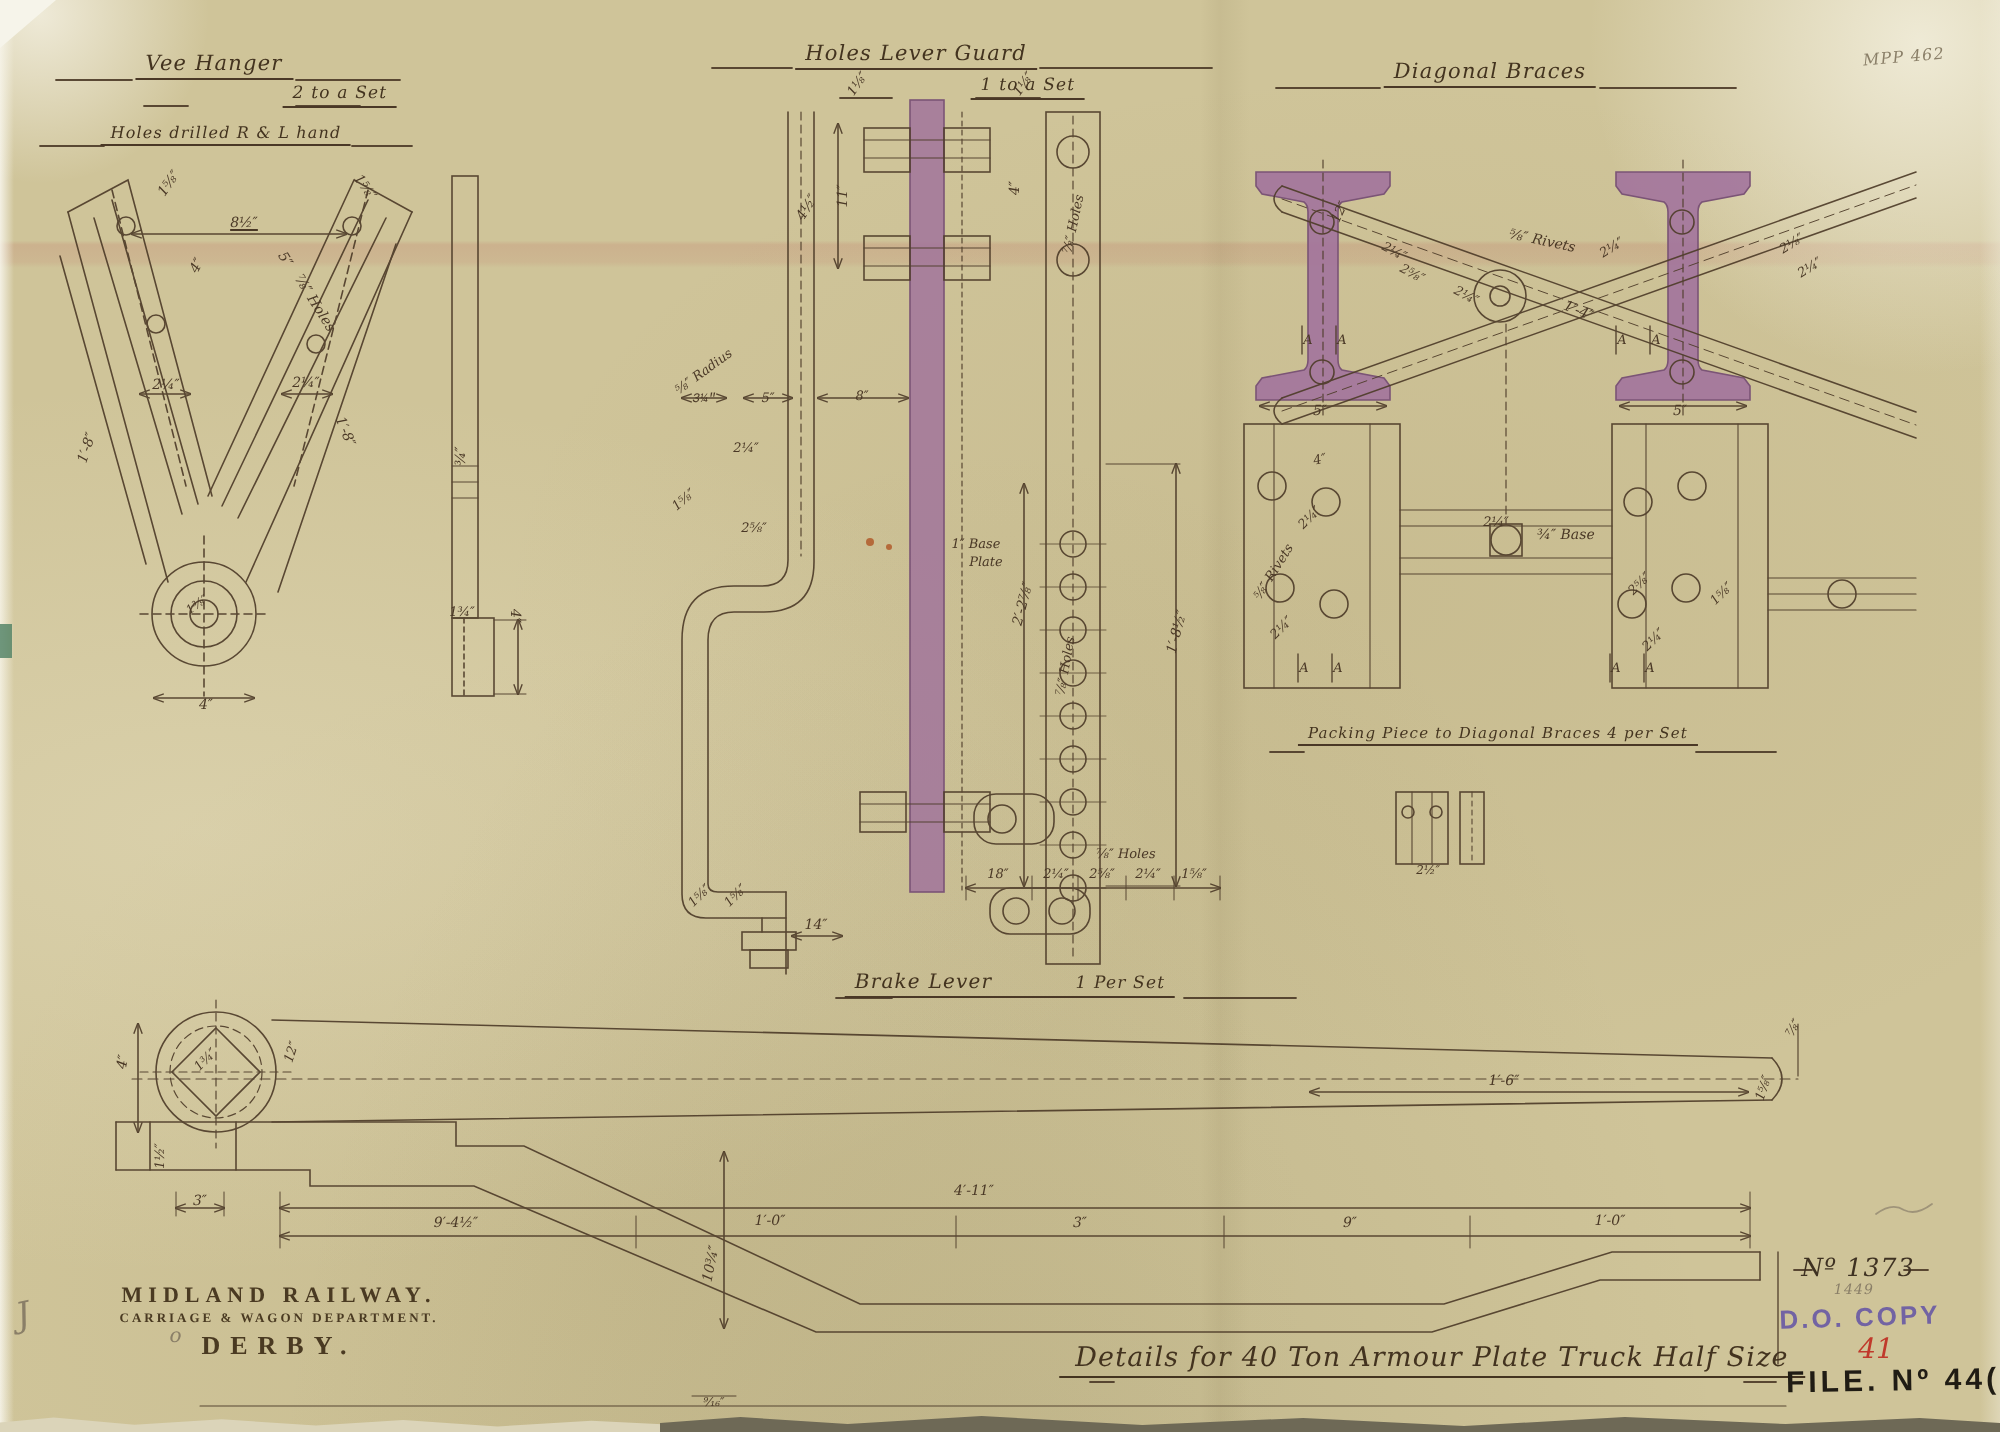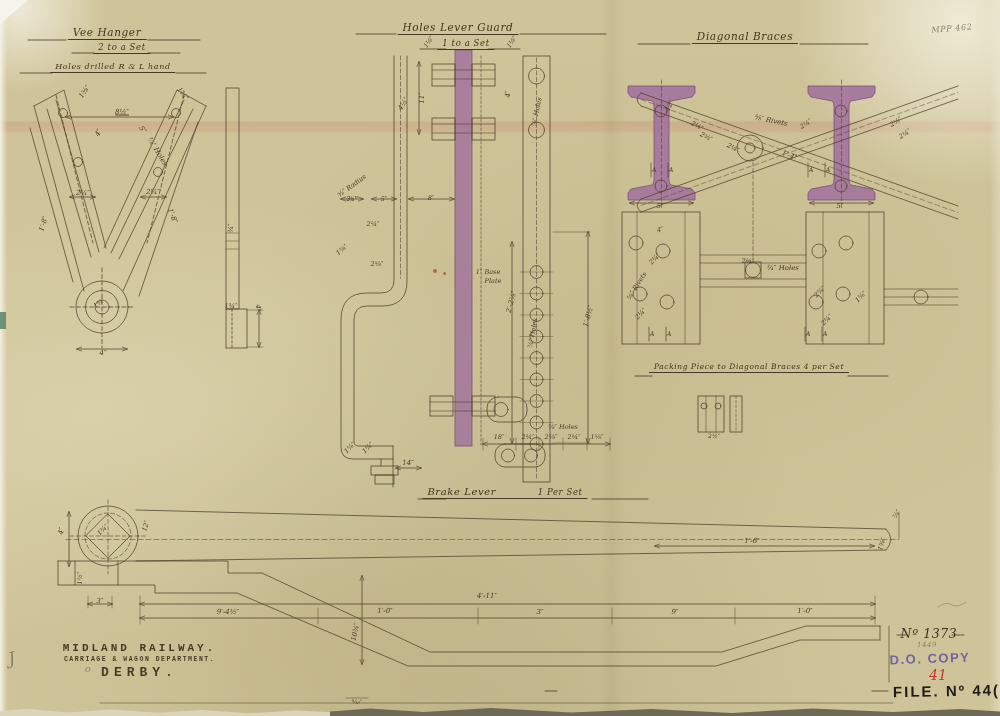--- a/index.html
+++ b/index.html
@@ -21,25 +21,25 @@
     clip-path:polygon(0 40%,8% 10%,20% 55%,33% 20%,47% 60%,60% 25%,74% 65%,88% 30%,100% 55%,100% 100%,0 100%);}
   .torn-right{position:absolute;left:330px;right:0;bottom:0;height:10px;background:#6e6956;
     clip-path:polygon(0 55%,6% 25%,14% 60%,24% 20%,36% 65%,48% 30%,60% 70%,72% 25%,84% 60%,94% 30%,100% 55%,100% 100%,0 100%);}
   .green-tab{position:absolute;left:0;top:312px;width:6px;height:17px;background:#4e7f63;opacity:.8;}
   .rust{position:absolute;border-radius:50%;background:#b05a2a;opacity:.85;}
   svg.linework{position:absolute;left:0;top:0;}
   .label{position:absolute;color:#43331f;white-space:nowrap;transform:translateX(-50%);}
   .script{font-style:italic;letter-spacing:.6px;}
   .rule{border-bottom:1px solid #4a3826;padding:0 5px 1px;}
   .h-lg{font-size:10.5px;}
-  .h-md{font-size:8.5px;}
+  .h-md{font-size:8.5px;margin-left:48px;}
   .h-sm{font-size:8px;}
   .dim{position:absolute;font-family:"DejaVu Serif",serif;font-style:italic;color:#4a3826;
     white-space:nowrap;line-height:1;}
-  .stencil{font-family:Liberation Mono, monospace;font-weight:bold;color:#4a3a22;padding-left:43px;}
+  .stencil{font-family:Liberation Serif, serif;font-weight:bold;color:#4a3a22;padding-left:43px;}
   .main-title{font-size:13.5px;border-bottom:1.2px solid #43331f;padding:0 8px 1px;}
   .pencil{color:#8a7f68;}
   .stamp-purple{font-family:"Liberation Sans",sans-serif;font-weight:bold;color:#6656a5;
     letter-spacing:1.5px;font-size:13px;opacity:.88;transform:translateX(-50%) rotate(-2deg);}
   .stamp-black{font-family:"Liberation Sans",sans-serif;font-weight:bold;color:#201c14;
     letter-spacing:2px;font-size:15px;transform:rotate(-1deg);}
   .red-note{color:#c0392b;font-style:italic;font-size:14px;}
 </style>
 </head>
 <body>
@@ -242,20 +242,21 @@
   <div class="label script h-lg rule" style="left:745px;top:30px">Diagonal Braces</div>
 
   <div class="label script rule" style="left:749px;top:362px;font-size:7.5px">Packing Piece to Diagonal Braces    4 per Set</div>
 
   <div class="label script rule" style="left:505px;top:486px;font-size:10px">
     <span>Brake Lever</span>
     <span style="display:inline-block;width:34px"></span>
     <span style="font-size:8.5px">1 Per Set</span>
   </div>
 
+  <div class="label script main-title" style="left:716px;top:671px">Details for 40 Ton Armour Plate Truck    Half Size</div>
 
   <div class="label stencil" style="left:118px;top:642px;font-size:11px;letter-spacing:3px">MIDLAND RAILWAY.</div>
   <div class="label stencil" style="left:118px;top:656px;font-size:6.5px;letter-spacing:1.5px">CARRIAGE &amp; WAGON DEPARTMENT.</div>
   <div class="label stencil" style="left:118px;top:665px;font-size:13px;letter-spacing:5px">DERBY.</div>
 
   <div class="label script pencil" style="left:952px;top:24px;font-size:8px;transform:translateX(-50%) rotate(-5deg)">MPP 462</div>
 
   <div class="label script" style="left:929px;top:626px;font-size:12.5px;color:#3e3122">Nº 1373</div>
   <div class="label script pencil" style="left:927px;top:641px;font-size:7px">1449</div>
   <div class="label stamp-purple" style="left:930px;top:651px">D.O. COPY</div>
@@ -318,21 +319,21 @@
       <span class="dim" style="left: 896px; top: 122px; font-size: 6.5px; transform: translate(-50%, -50%) rotate(-32deg);">2⅛″</span>
       <span class="dim" style="left: 905px; top: 134px; font-size: 6.5px; transform: translate(-50%, -50%) rotate(-32deg);">2¼″</span>
       <span class="dim" style="left: 654px; top: 170px; font-size: 6.5px; transform: translate(-50%, -50%) rotate(0deg);">A</span>
       <span class="dim" style="left: 671px; top: 170px; font-size: 6.5px; transform: translate(-50%, -50%) rotate(0deg);">A</span>
       <span class="dim" style="left: 811px; top: 170px; font-size: 6.5px; transform: translate(-50%, -50%) rotate(0deg);">A</span>
       <span class="dim" style="left: 828px; top: 170px; font-size: 6.5px; transform: translate(-50%, -50%) rotate(0deg);">A</span>
       <span class="dim" style="left: 660px; top: 206px; font-size: 7px; transform: translate(-50%, -50%) rotate(0deg);">5″</span>
       <span class="dim" style="left: 840px; top: 206px; font-size: 7px; transform: translate(-50%, -50%) rotate(0deg);">5″</span>
       <span class="dim" style="left: 637px; top: 286px; font-size: 6.5px; transform: translate(-50%, -50%) rotate(-58deg);">⅝″ Rivets</span>
       <span class="dim" style="left: 655px; top: 259px; font-size: 6.5px; transform: translate(-50%, -50%) rotate(-45deg);">2¼″</span>
-      <span class="dim" style="left: 783px; top: 268px; font-size: 7px; transform: translate(-50%, -50%) rotate(0deg);">¾″ Holes</span>
+      <span class="dim" style="left: 783px; top: 268px; font-size: 7px; transform: translate(-50%, -50%) rotate(0deg);">¾″ Base</span>
       <span class="dim" style="left: 748px; top: 261px; font-size: 6.5px; transform: translate(-50%, -50%) rotate(0deg);">2¼″</span>
       <span class="dim" style="left: 660px; top: 230px; font-size: 6.5px; transform: translate(-50%, -50%) rotate(-12deg);">4″</span>
       <span class="dim" style="left: 820px; top: 292px; font-size: 6.5px; transform: translate(-50%, -50%) rotate(-45deg);">2⅝″</span>
       <span class="dim" style="left: 861px; top: 297px; font-size: 6.5px; transform: translate(-50%, -50%) rotate(-45deg);">1⅝″</span>
       <span class="dim" style="left: 641px; top: 314px; font-size: 6.5px; transform: translate(-50%, -50%) rotate(-45deg);">2¼″</span>
       <span class="dim" style="left: 827px; top: 320px; font-size: 6.5px; transform: translate(-50%, -50%) rotate(-45deg);">2¼″</span>
       <span class="dim" style="left: 652px; top: 334px; font-size: 6.5px; transform: translate(-50%, -50%) rotate(0deg);">A</span>
       <span class="dim" style="left: 669px; top: 334px; font-size: 6.5px; transform: translate(-50%, -50%) rotate(0deg);">A</span>
       <span class="dim" style="left: 808px; top: 334px; font-size: 6.5px; transform: translate(-50%, -50%) rotate(0deg);">A</span>
       <span class="dim" style="left: 825px; top: 334px; font-size: 6.5px; transform: translate(-50%, -50%) rotate(0deg);">A</span>

